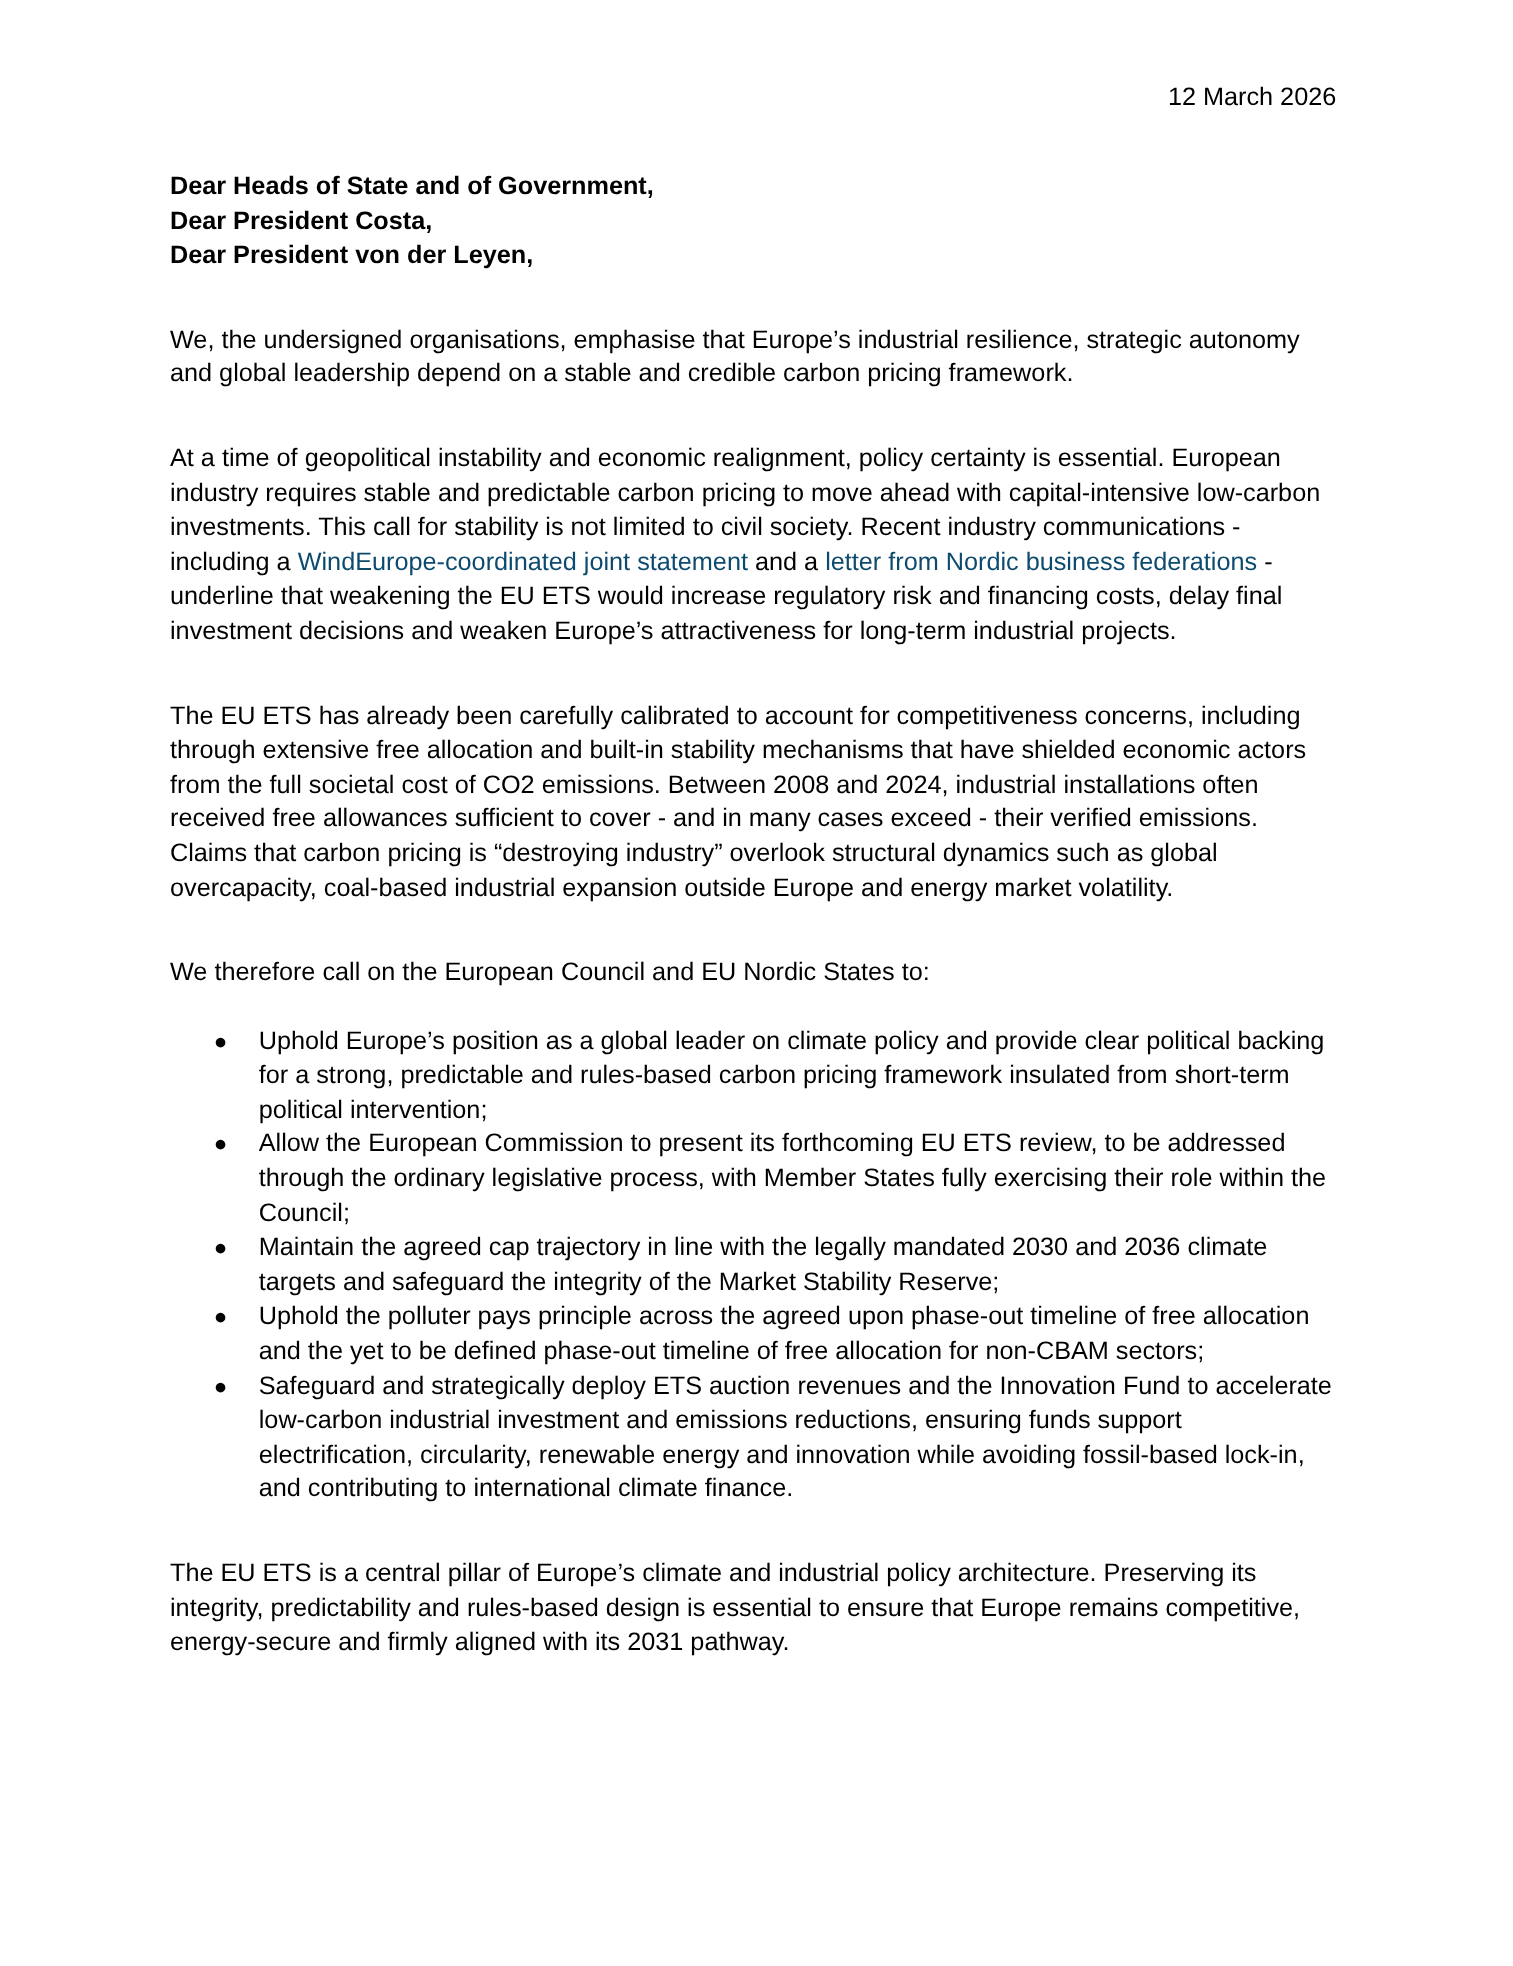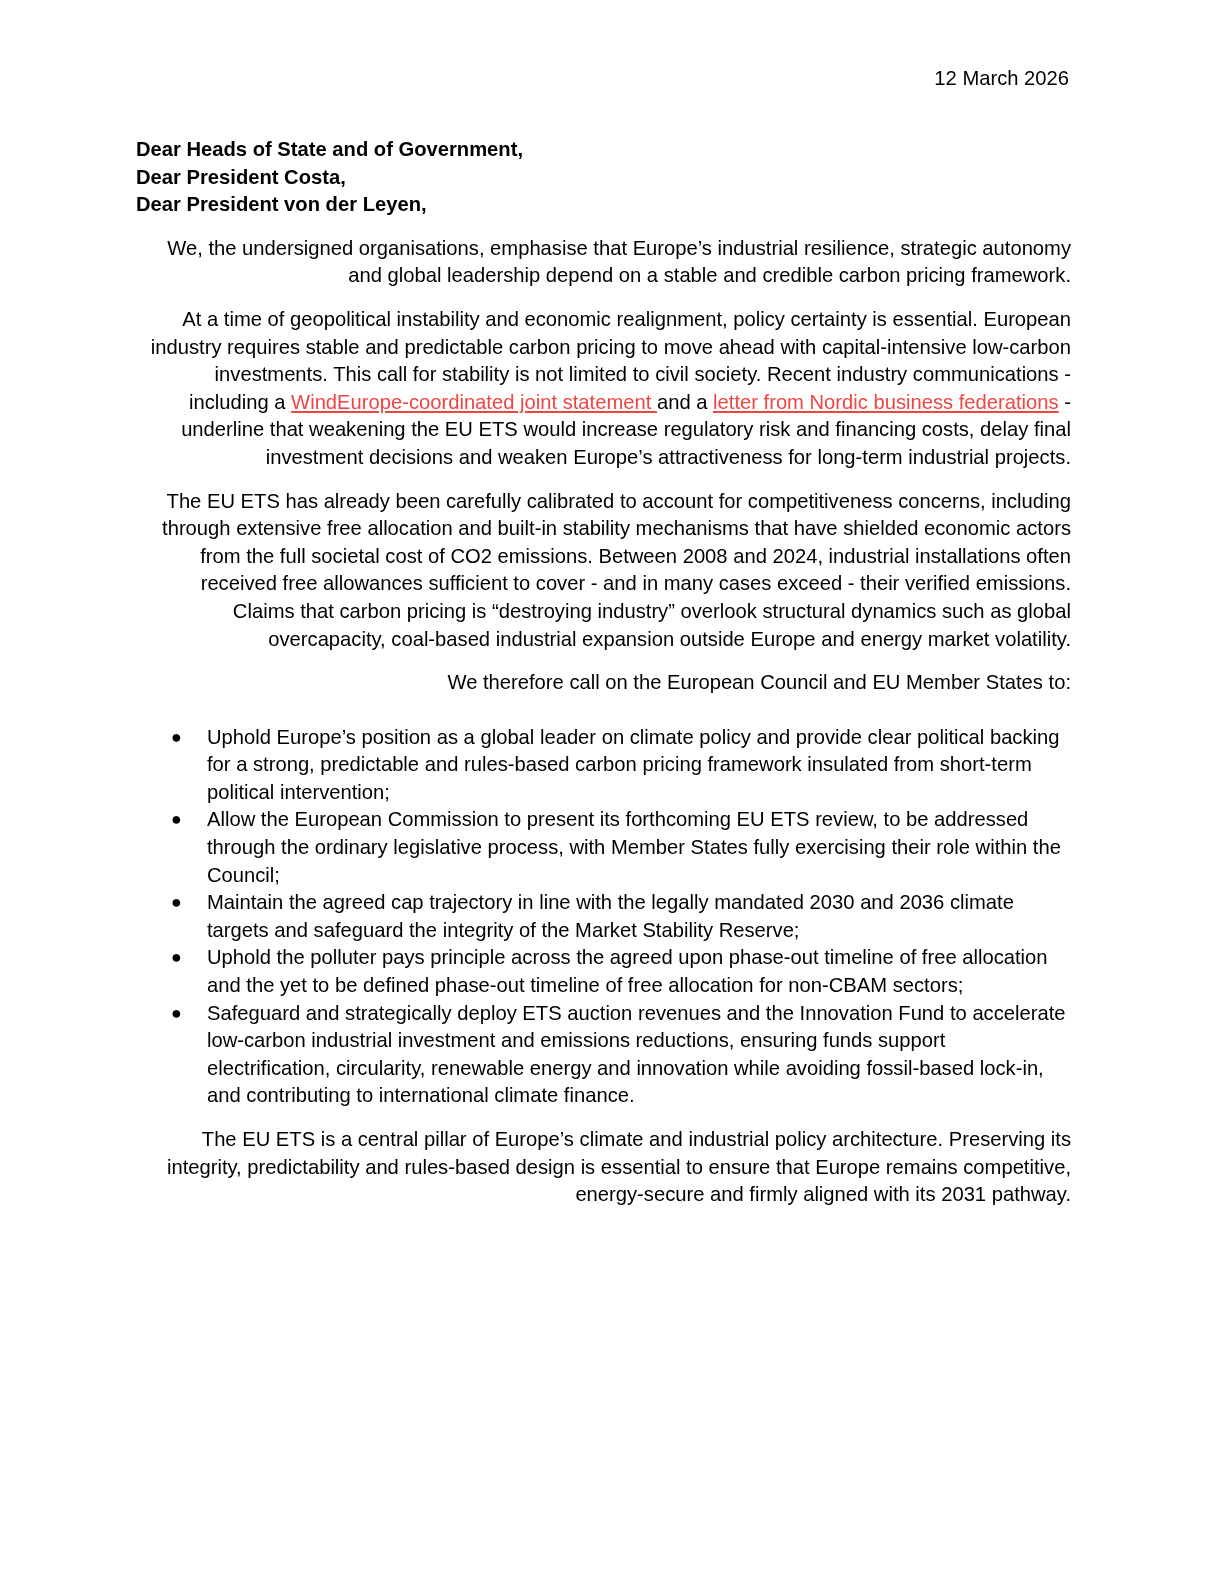--- a/index.html
+++ b/index.html
@@ -21,22 +21,22 @@
       line-height: 28px;
     }
     .body {
       position: absolute;
       left: 136px;
       top: 136px;
       width: 935px;
     }
     .salutation p { margin: 0; font-weight: bold; }
     p { margin: 0; }
-    .para { margin-top: 16px; text-align: right; }
-    .link { color: #ef4444; text-decoration: underline; cursor: pointer; }
+    .para { margin-top: 40px; }
+    .link { color: #0c4a6e; cursor: pointer; }
     ul.bullets {
       list-style: none;
       margin: 27px 0 0 0;
       padding: 0;
     }
     ul.bullets li {
       position: relative;
       padding-left: 71px;
     }
     ul.bullets li .bullet {
@@ -58,21 +58,21 @@
       <p>Dear President Costa,</p>
       <p>Dear President von der Leyen,</p>
     </div>
 
     <p class="para">We, the undersigned organisations, emphasise that Europe’s industrial resilience, strategic autonomy and global leadership depend on a stable and credible carbon pricing framework.</p>
 
     <p class="para"><span>At a time of geopolitical instability and economic realignment, policy certainty is essential. European industry requires stable and predictable carbon pricing to move ahead with capital-intensive low-carbon investments. This call for stability is not limited to civil society. Recent industry communications - including a </span><a class="link">WindEurope-coordinated joint statement </a><span>and a </span><a class="link">letter from Nordic business federations</a><span> - underline that weakening the EU ETS would increase regulatory risk and financing costs, delay final investment decisions and weaken Europe’s attractiveness for long-term industrial projects.</span></p>
 
     <p class="para">The EU ETS has already been carefully calibrated to account for competitiveness concerns, including through extensive free allocation and built-in stability mechanisms that have shielded economic actors from the full societal cost of CO2 emissions. Between 2008 and 2024, industrial installations often received free allowances sufficient to cover - and in many cases exceed - their verified emissions. Claims that carbon pricing is “destroying industry” overlook structural dynamics such as global overcapacity, coal-based industrial expansion outside Europe and energy market volatility.</p>
 
-    <p class="para">We therefore call on the European Council and EU Member States to:</p>
+    <p class="para">We therefore call on the European Council and EU Nordic States to:</p>
 
     <ul class="bullets">
       <li><span class="bullet">●</span><span>Uphold Europe’s position as a global leader on climate policy and provide clear political backing for a strong, predictable and rules-based carbon pricing framework insulated from short-term political intervention;</span></li>
       <li><span class="bullet">●</span><span>Allow the European Commission to present its forthcoming EU ETS review, to be addressed through the ordinary legislative process, with Member States fully exercising their role within the Council;</span></li>
       <li><span class="bullet">●</span><span>Maintain the agreed cap trajectory in line with the legally mandated 2030 and 2036 climate targets and safeguard the integrity of the Market Stability Reserve;</span></li>
       <li><span class="bullet">●</span><span>Uphold the polluter pays principle across the agreed upon phase-out timeline of free allocation and the yet to be defined phase-out timeline of free allocation for non-CBAM sectors;</span></li>
       <li><span class="bullet">●</span><span>Safeguard and strategically deploy ETS auction revenues and the Innovation Fund to accelerate low-carbon industrial investment and emissions reductions, ensuring funds support electrification, circularity, renewable energy and innovation while avoiding fossil-based lock-in, and contributing to international climate finance.</span></li>
     </ul>
 
     <p class="para">The EU ETS is a central pillar of Europe’s climate and industrial policy architecture. Preserving  its integrity, predictability and rules-based design is essential to ensure that Europe remains competitive, energy-secure and firmly aligned with its 2031 pathway.</p>

